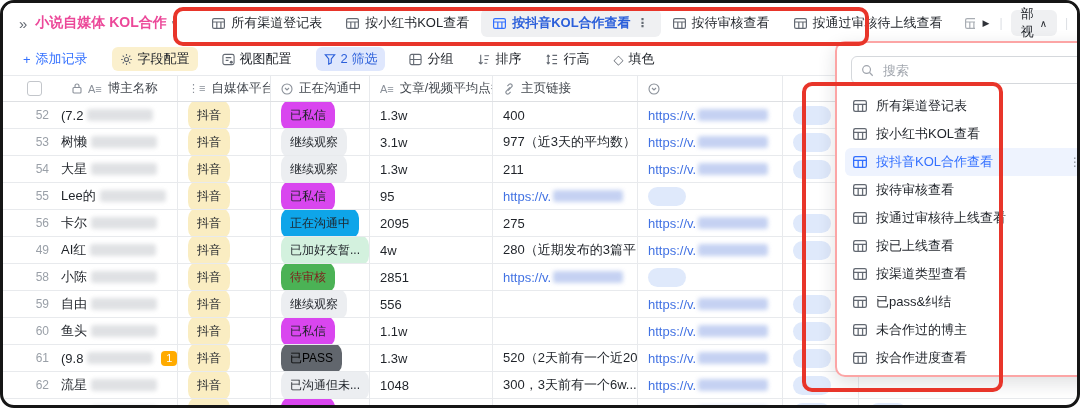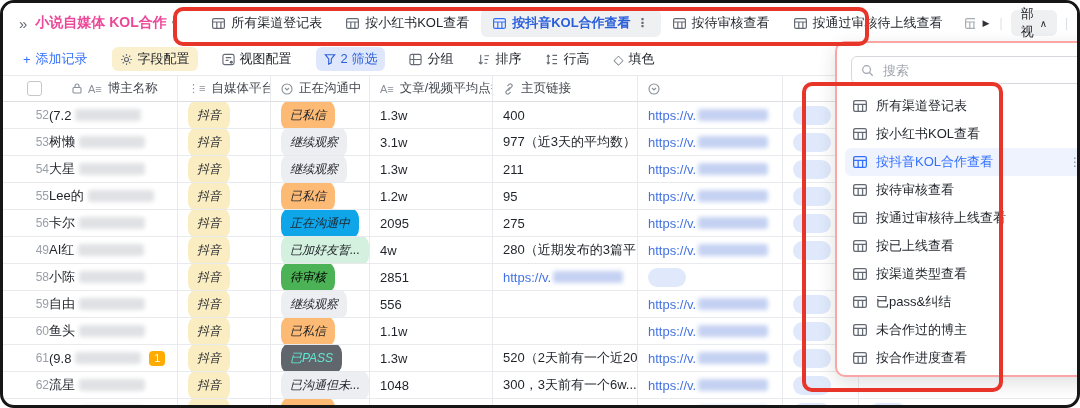--- a/index.html
+++ b/index.html
@@ -34,29 +34,29 @@
   
   .table{position:absolute;left:0;top:72px;width:1080px;z-index:1;}
   .thead,.trow{display:grid;grid-template-columns:175px 93px 99px 123px 145px 145px 76px 1fr;}
   .thead{height:25px;border-top:1px solid #e8eaed;border-bottom:1px solid #dee0e3;color:#41464d;font-size:12.5px;}
   .trow{height:26px;border-bottom:1px solid #e8eaed;font-size:13px;color:#1f2329;}
   .c{display:flex;align-items:center;border-right:1px solid #e8eaed;padding:0 10px;overflow:hidden;white-space:nowrap;box-sizing:border-box;}
   .c:last-child{border-right:none;}
   .hicon{color:#8a9099;margin-right:6px;font-size:11px;flex:none;display:flex;align-items:center;}
   .info{flex:none;margin-left:6px;width:12px;height:12px;border:1px solid #8a9099;border-radius:50%;color:#8a9099;font-size:9px;display:inline-flex;align-items:center;justify-content:center;font-style:italic;}
   .checkbox{width:13px;height:13px;border:1px solid #c3c6cb;border-radius:3px;margin-left:14px;flex:none;}
-  .rownum{width:36px;flex:none;text-align:right;color:#9aa0a8;font-size:12px;margin-right:0;}
-  .tag{display:inline-flex;align-items:center;height:31px;padding:0 9px;border-radius:10px;font-size:12px;color:#1f2329;flex:none;font-style:italic;}
+  .rownum{width:36px;flex:none;text-align:right;color:#9aa0a8;font-size:12px;margin-right:12px;}
+  .tag{display:inline-flex;align-items:center;height:31px;padding:0 9px;border-radius:10px;font-size:12px;color:#1f2329;flex:none;}
   .v-amber{background:#faedc2;}
-  .v-orange{background:#fdba74;}
+  .v-orange{background:#d946ef;}
   .v-gray{background:#eceef1;}
   .v-blue{background:#0ea5e9;}
   .v-mint{background:#d3f1de;}
-  .v-green-solid{background:#4bb255;color:#000000;}
-  .v-dark-solid{background:#61666d;color:#5eead4;}
+  .v-green-solid{background:#4bb255;color:#7f1d1d;}
+  .v-dark-solid{background:#61666d;color:#000000;}
   .blurbar{display:inline-block;height:12px;width:66px;background:#c6c9ce;border-radius:3px;filter:blur(2px);opacity:.55;margin-left:4px;flex:none;}
   .blurlink{display:inline-block;height:12px;width:70px;background:#9fb4ea;border-radius:3px;filter:blur(2px);opacity:.6;margin-left:2px;flex:none;}
   .badge{display:inline-flex;align-items:center;justify-content:center;min-width:16px;height:15px;border-radius:4px;background:#ffab00;color:#fff;font-size:11px;margin-left:8px;flex:none;}
   .badge:empty{display:none;}
   .link{color:#4272e3;}
   .hpill{display:inline-flex;align-items:center;justify-content:center;min-width:38px;height:19px;border-radius:10px;background:#dfe9fb;font-size:12px;color:#1f2329;flex:none;}
   .hpill2:empty{display:none;}
   
   .panel{position:absolute;left:832px;top:38px;width:266px;height:336px;background:#fff;border:2px solid #fca5a5;border-radius:10px;box-shadow:0 6px 18px rgba(31,35,41,.14);z-index:10;box-sizing:border-box;}
   .searchbox{display:flex;align-items:center;gap:7px;margin:13px 14px 8px 14px;height:28px;border:1px solid #d5d8dc;border-radius:6px;padding:0 9px;box-sizing:border-box;}
@@ -406,23 +406,20 @@
             <span class="blurbar"></span>
 
           </div>
           <div class="c">
             <span class="tag v-amber">抖音</span>
           </div>
           <div class="c">
             <span class="tag v-orange">已私信</span>
           </div>
           <div class="c">
-            <span>1.2w</span>
-          </div>
-          <div class="c">
             <span>95</span>
           </div>
           <div class="c">
             <span class="link">https://v.</span>
             <span class="blurlink"></span>
           </div>
           <div class="c">
             <span class="hpill"></span>
           </div>
           <div class="c">

